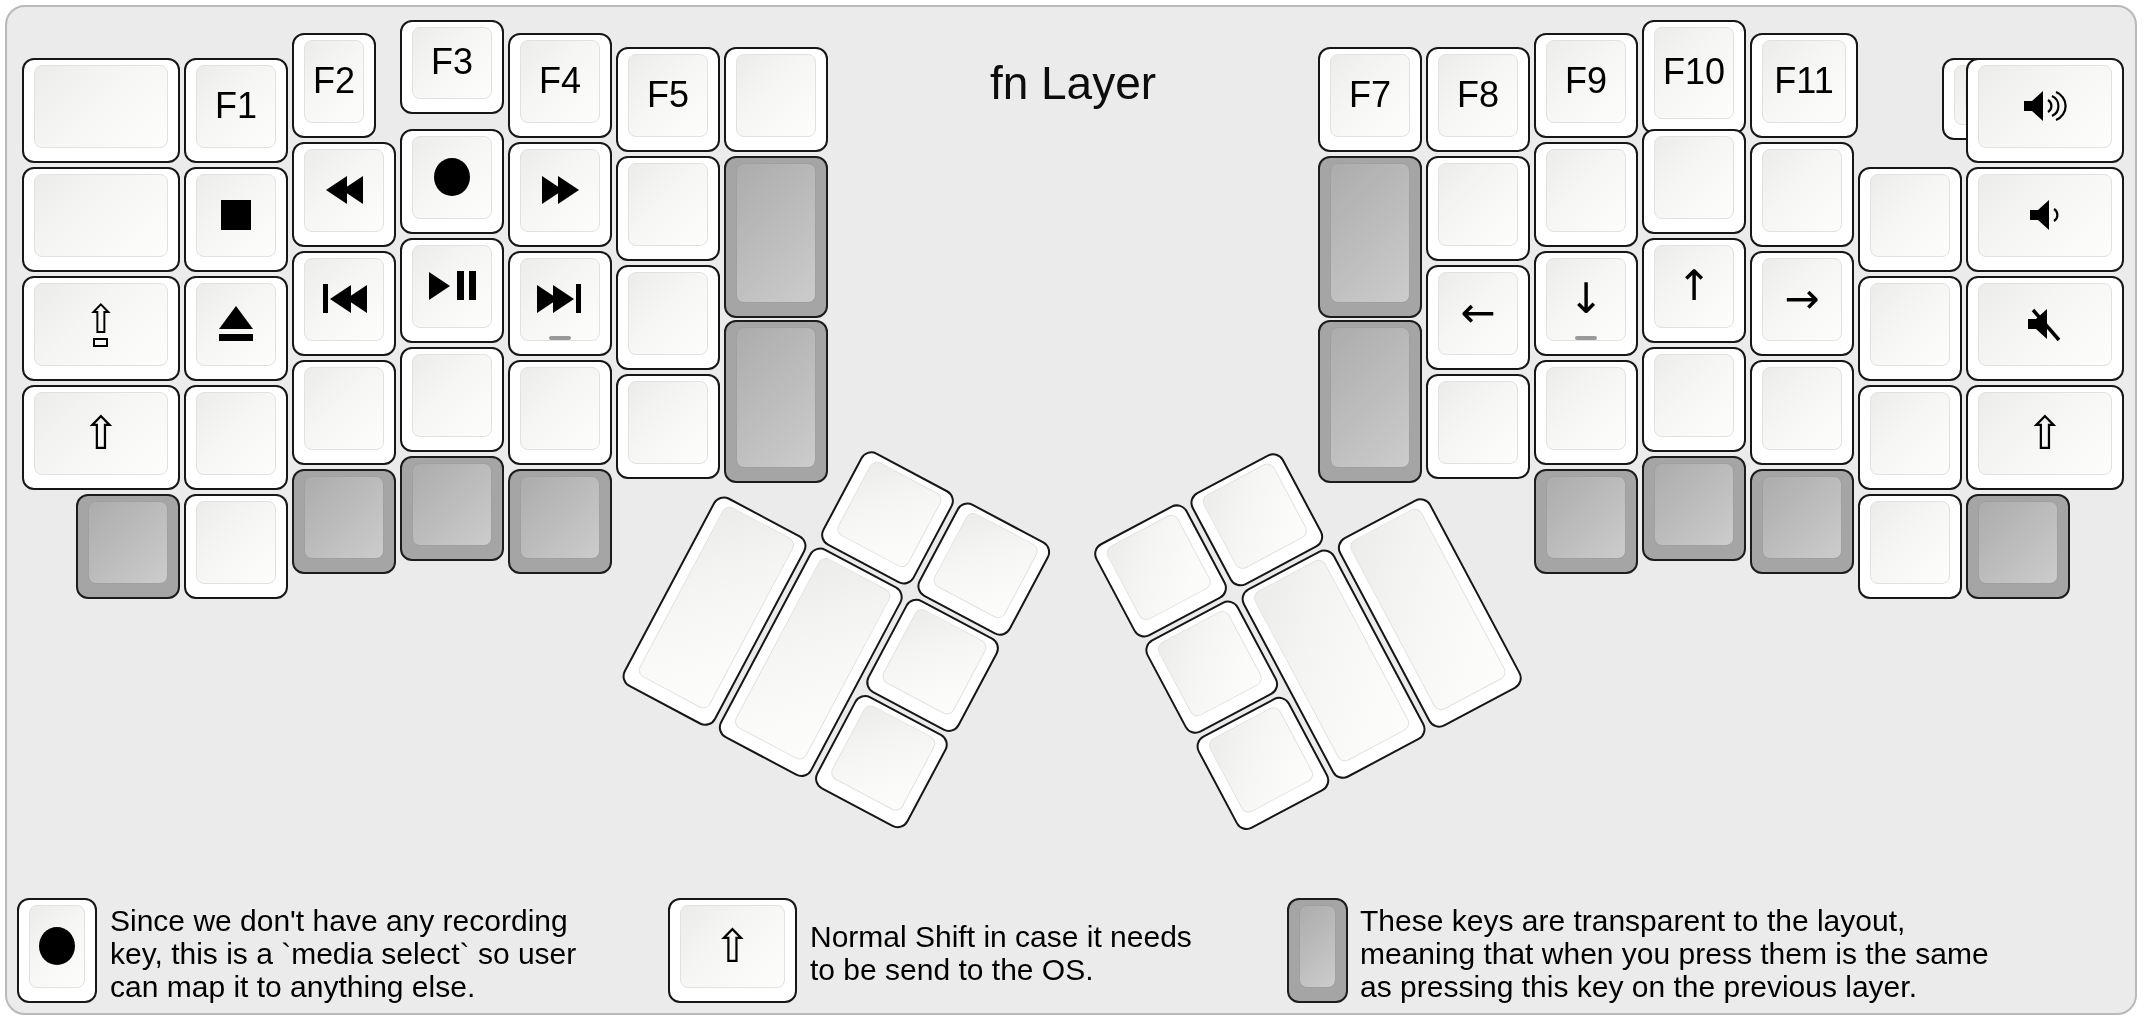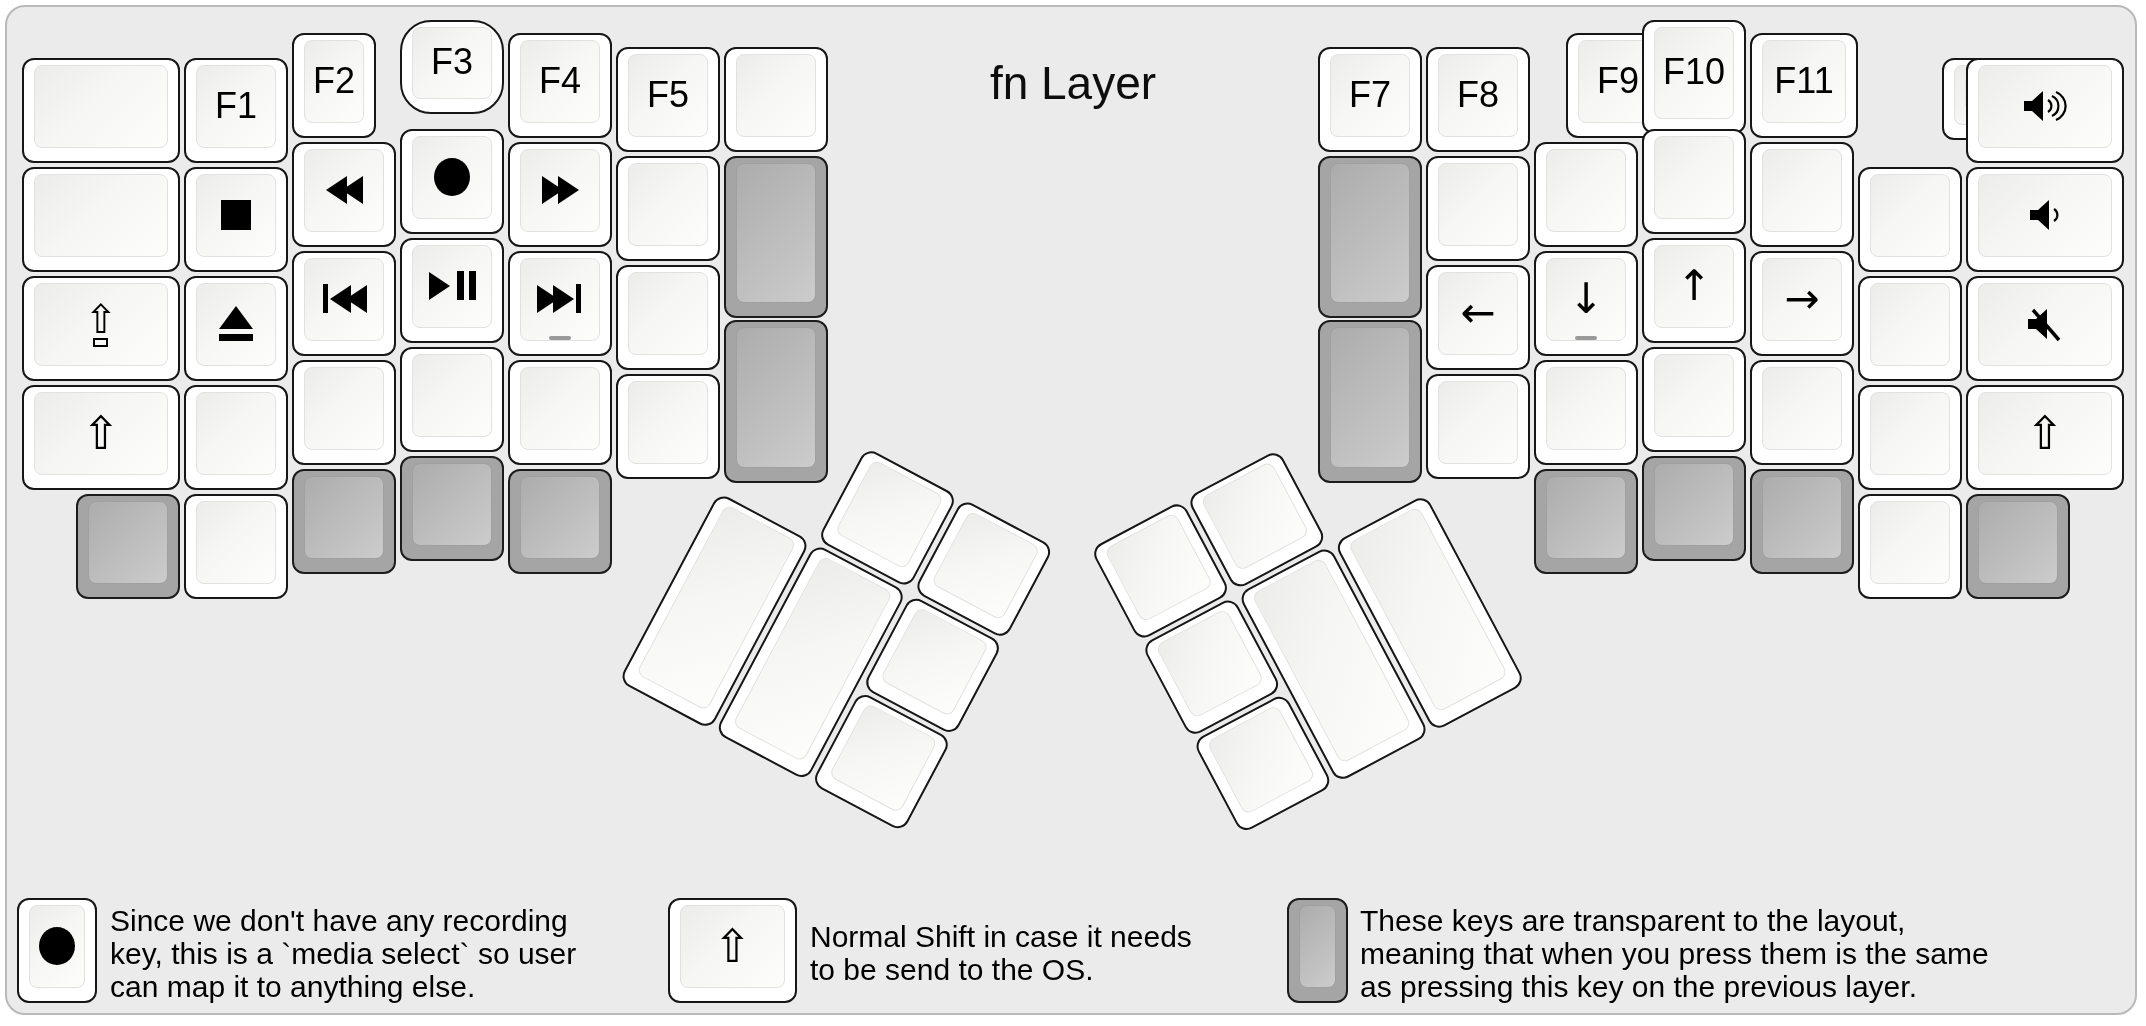--- a/index.html
+++ b/index.html
@@ -116,21 +116,21 @@
             <div class="tri-l ov"></div>
           </div>
         </div>
       </div>
       <div class="key white" style="left: 292px; top: 360px; width: 104px; height: 105px;">
         <div class="cap"></div>
       </div>
       <div class="key gray" style="left: 292px; top: 469px; width: 104px; height: 105px;">
         <div class="cap"></div>
       </div>
-      <div class="key white" style="left: 400px; top: 20px; width: 104px; height: 94px; border-radius: 31px;">
+      <div class="key white" style="left: 400px; top: 20px; width: 104px; height: 94px;">
         <div class="cap"></div>
         <div class="label">F3</div>
       </div>
       <div class="key white" style="left: 400px; top: 129px; width: 104px; height: 105px;">
         <div class="cap"></div>
         <div class="label">
           <div class="ic-record"></div>
         </div>
       </div>
       <div class="key white" style="left: 400px; top: 238px; width: 104px; height: 105px;">
@@ -222,21 +222,21 @@
       </div>
       <div class="key white" style="left: 1426px; top: 265px; width: 104px; height: 105px;">
         <div class="cap"></div>
         <div class="label">
           <span class="sym arrow-glyph">←</span>
         </div>
       </div>
       <div class="key white" style="left: 1426px; top: 374px; width: 104px; height: 105px;">
         <div class="cap"></div>
       </div>
-      <div class="key white" style="left: 1534px; top: 33px; width: 104px; height: 105px; margin-left: 32px;">
+      <div class="key white" style="left: 1534px; top: 33px; width: 104px; height: 105px;">
         <div class="cap"></div>
         <div class="label">F9</div>
       </div>
       <div class="key white" style="left: 1534px; top: 142px; width: 104px; height: 105px;">
         <div class="cap"></div>
       </div>
       <div class="key white" style="left: 1534px; top: 251px; width: 104px; height: 105px;">
         <div class="cap"></div>
         <div class="label">
           <span class="sym arrow-glyph">↓</span>

